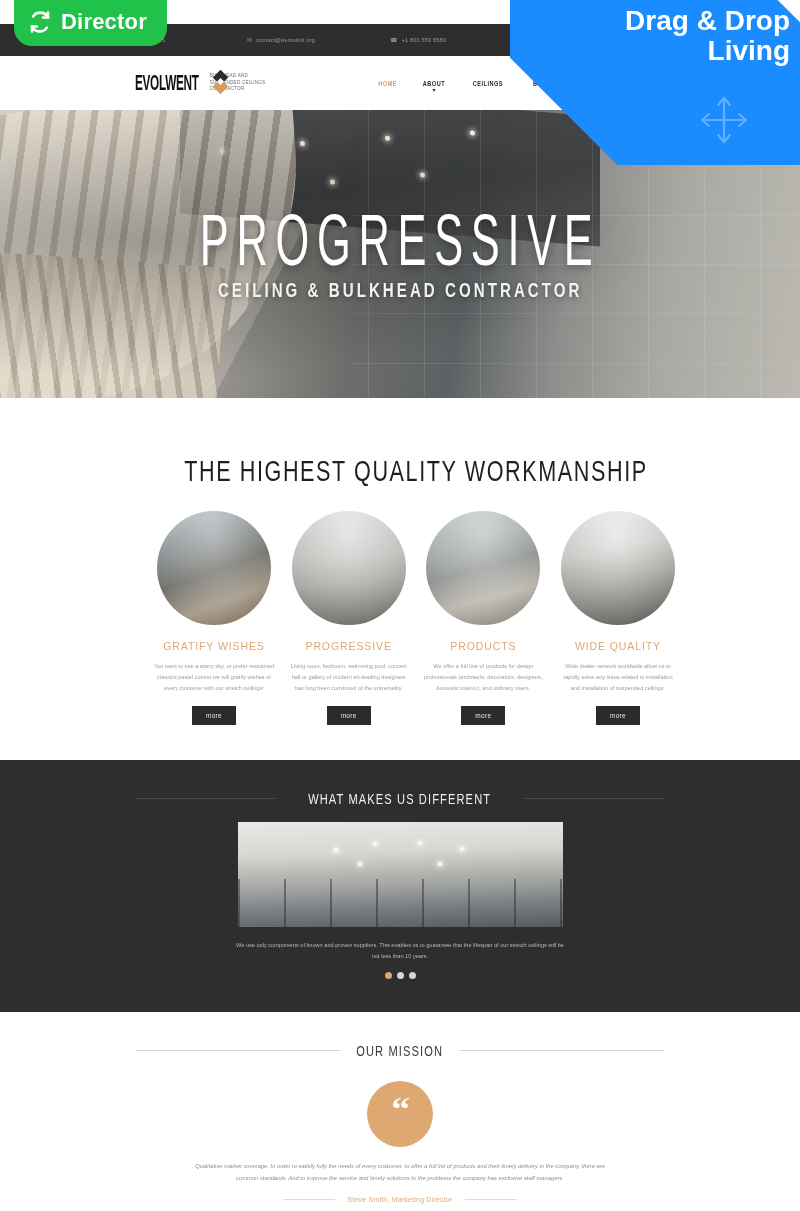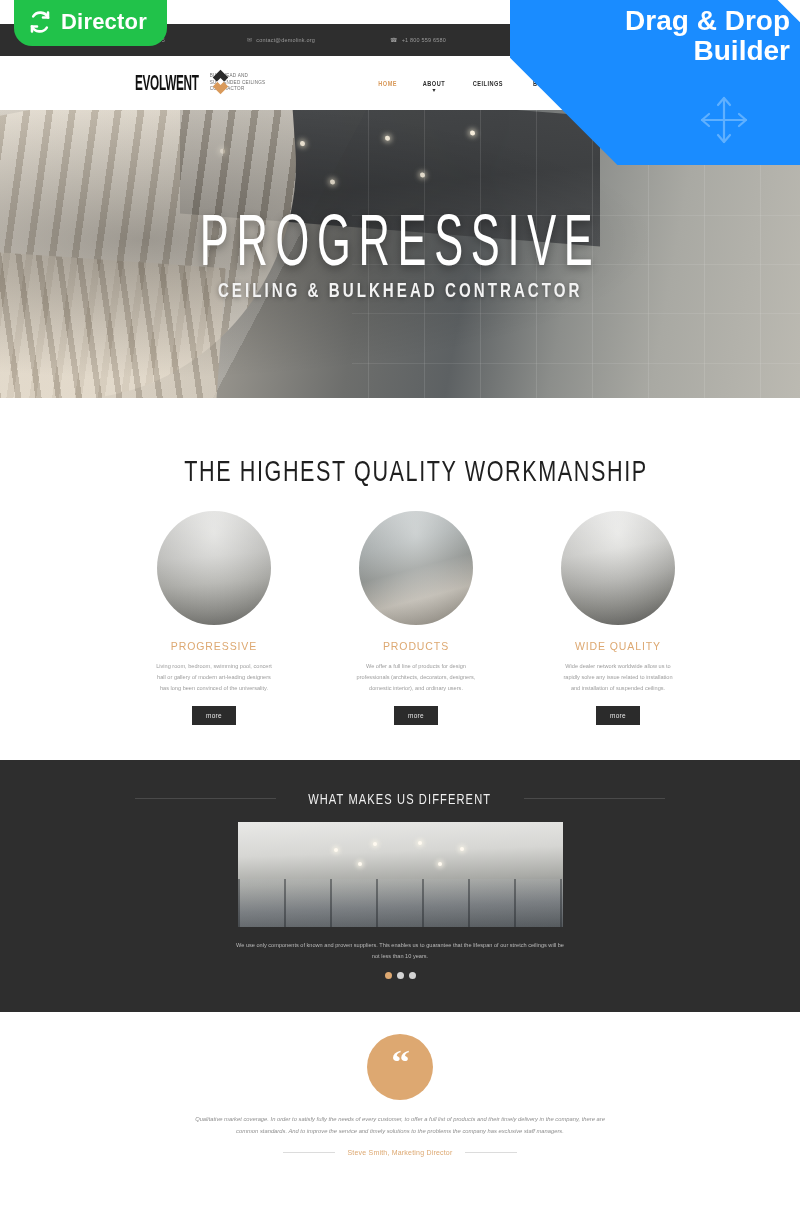--- a/index.html
+++ b/index.html
@@ -264,20 +264,26 @@
       <i class="on"></i>
       <i></i>
       <i></i>
     </div>
   </div>
 
   <div class="services">
     <div class="sec-title">THE HIGHEST QUALITY WORKMANSHIP</div>
     <div class="cards">
 
+      <div class="card">
+        <div class="thumb t1"></div>
+        <div class="card-title">GRATIFY WISHES</div>
+        <div class="card-text">You want to see a starry sky, or prefer restrained classics pastel colorst we will gratify wishes of every customer with our stretch ceilings!</div>
+        <button class="more-btn">more</button>
+      </div>
 
       <div class="card">
         <div class="thumb t2"></div>
         <div class="card-title">PROGRESSIVE</div>
         <div class="card-text">Living room, bedroom, swimming pool, concert hall or gallery of modern art-leading designers has long been convinced of the universality.</div>
         <button class="more-btn">more</button>
       </div>
 
       <div class="card">
         <div class="thumb t3"></div>
@@ -313,20 +319,25 @@
     </div>
     <div class="dark-text">We use only components of known and proven suppliers. This enables us to guarantee that the lifespan of our stretch ceilings will be not less than 10 years.</div>
     <div class="dark-dots">
       <i class="on"></i>
       <i></i>
       <i></i>
     </div>
   </div>
 
   <div class="mission">
+    <div class="linetitle light">
+      <span class="ln"></span>
+      <span class="tx">OUR MISSION</span>
+      <span class="ln"></span>
+    </div>
     <div class="quote-circle">
       <span>“</span>
     </div>
     <div class="mission-text">Qualitative market coverage. In order to satisfy fully the needs of every customer, to offer a full list of products and their timely delivery in the company, there are common standards. And to improve the service and timely solutions to the problems the company has exclusive staff managers.</div>
     <div class="mission-author">
       <span class="ln"></span>
       <span class="nm">Steve Smith, Marketing Director</span>
       <span class="ln"></span>
     </div>
   </div>
@@ -340,21 +351,21 @@
         <path d="M4 21.5v-5h5"></path>
       </svg>
     </span>
     <span class="lbl">Director</span>
   </div>
 
   <div class="ribbon">
     <div class="tri"></div>
     <div class="txt">
       <div>Drag &amp; Drop</div>
-      <div>Builder</div>
+      <div>Living</div>
     </div>
     <span class="arrow">
       <svg viewBox="0 0 56 56" width="56" height="56" fill="none" stroke="#5fb0ff" stroke-width="2.2" stroke-linecap="round" stroke-linejoin="round">
         <path d="M28 6 V50 M6 28 H50"></path>
         <path d="M28 6 l-6 7 M28 6 l6 7"></path>
         <path d="M28 50 l-6 -7 M28 50 l6 -7"></path>
         <path d="M6 28 l7 -6 M6 28 l7 6"></path>
         <path d="M50 28 l-7 -6 M50 28 l-7 6"></path>
       </svg>
     </span>

